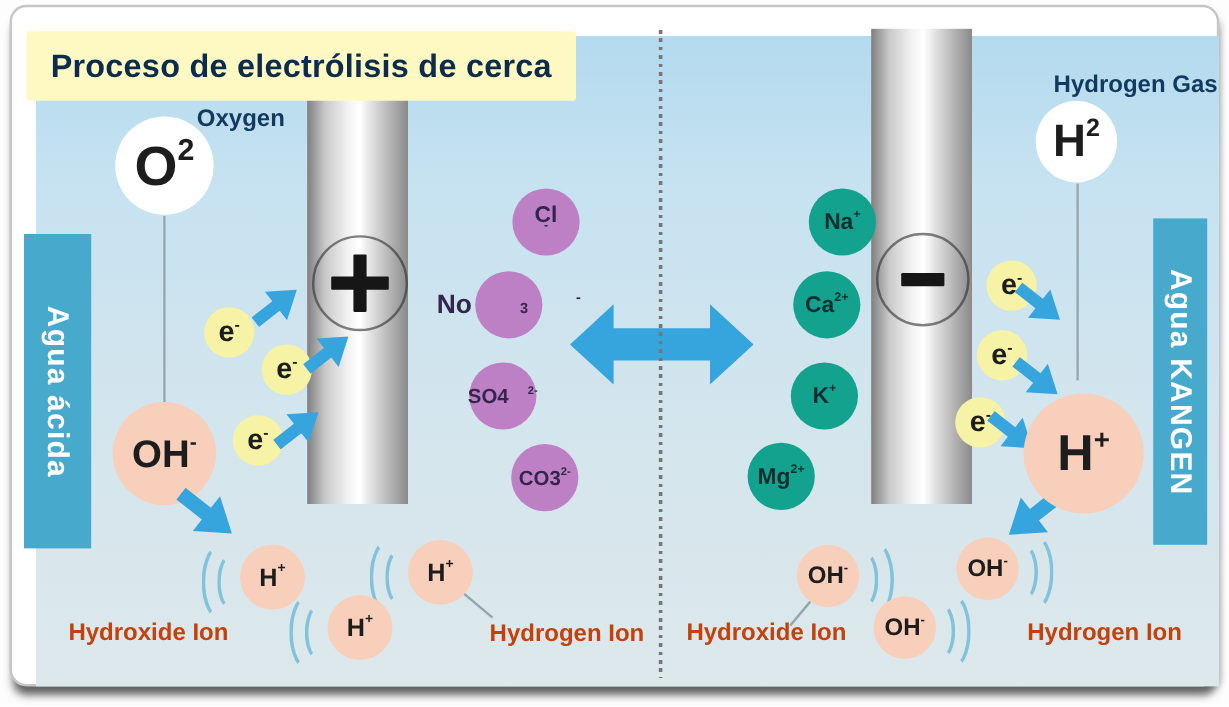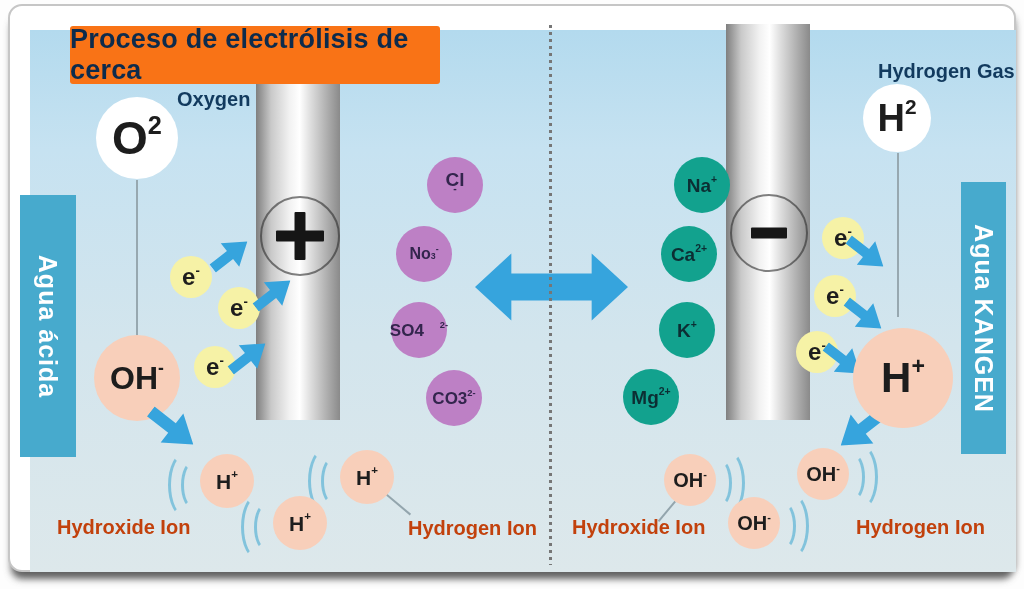--- a/index.html
+++ b/index.html
@@ -2,22 +2,22 @@
 <html><head>
 <meta charset="utf-8">
 <style>
   html,body{margin:0;padding:0;background:#ffffff;font-family:"Liberation Sans",sans-serif;}
   #stage{position:relative;width:1024px;height:589px;overflow:hidden;background:#fdfdfd;}
   .card{position:absolute;left:8px;top:4px;width:1004px;height:564px;background:#ffffff;
         border:2px solid #c6c6c6;border-radius:14px;
         box-shadow:0 10px 7px -3px rgba(70,70,70,.8), 4px 6px 6px -3px rgba(120,120,120,.4);}
   .content{position:absolute;left:20px;top:24px;width:986px;height:542px;
         background:linear-gradient(180deg,#b3daee 0%,#c6e2f1 22%,#d3e5ed 58%,#dde8eb 100%);}
-  .banner{position:absolute;left:22px;top:26px;width:370px;height:58px;background:#f97316;
-        border-radius:3px;display:flex;align-items:center;justify-content:center;z-index:6;margin-left:48px;}
+  .banner{position:absolute;left:22px;top:26px;width:458px;height:58px;background:#fef9c3;
+        border-radius:3px;display:flex;align-items:center;justify-content:center;z-index:6;}
   .banner span{font-size:27px;font-weight:700;color:#0d2b4c;letter-spacing:.2px;}
   .band{position:absolute;background:#47aacd;display:flex;align-items:center;justify-content:center;z-index:5;}
   .band span{transform:rotate(90deg);white-space:nowrap;color:#ffffff;font-weight:700;font-size:25px;letter-spacing:1px;}
   .electrode{position:absolute;width:84px;z-index:1;
         background:linear-gradient(90deg,#7f7f7f 0%,#c9c9c9 18%,#f2f2f2 40%,#ffffff 52%,#e0e0e0 64%,#ababab 86%,#8a8a8a 100%);}
   .terminal{position:absolute;border:2px solid rgba(45,45,45,.6);border-radius:50%;z-index:2;}
   .bar{position:absolute;background:#161616;left:50%;top:50%;transform:translate(-50%,-50%);border-radius:1px;}
   .circle{position:absolute;border-radius:50%;display:flex;align-items:center;justify-content:center;
         font-weight:700;color:#1d1d1d;z-index:3;line-height:1;}
   .circle .sup{font-size:.55em;position:relative;top:-.5em;}
@@ -65,21 +65,21 @@
   <div class="band" style="left:961px;top:182px;width:45px;height:272px;">
     <span>Agua KANGEN</span>
   </div>
 
   <div class="dash"></div>
 
   <svg class="arr" style="left:475px;top:242px;" width="153" height="90" viewBox="0 0 160 94">
     <polygon points="0,47 38,12 38,33 122,33 122,12 160,47 122,82 122,61 38,61 38,82" fill="#36a4dd"></polygon>
   </svg>
 
-  <div class="lbl" style="left:164px;top:88px;color:#123a5e;margin-left:13px;">Oxygen</div>
+  <div class="lbl" style="left:164px;top:88px;color:#123a5e;">Oxygen</div>
   <div class="vline" style="left:136px;top:180px;height:156px;"></div>
   <div class="circle white" style="left:96px;top:97px;width:82px;height:82px;font-size:46px;">
     <span>O</span>
       <span class="sup">2</span>
   </div>
 
   <div class="lbl" style="left:878px;top:60px;color:#123a5e;">Hydrogen Gas</div>
   <div class="vline" style="left:897px;top:153px;height:164px;"></div>
   <div class="circle white" style="left:863px;top:84px;width:68px;height:68px;font-size:38px;">
     <span>H</span>
@@ -136,21 +136,21 @@
   </div>
   <div class="leader" style="left:385px;top:492px;width:34px;transform:rotate(40deg);"></div>
 
   <div class="lbl" style="left:57px;top:516px;">Hydroxide Ion</div>
   <div class="lbl" style="left:408px;top:517px;">Hydrogen Ion</div>
 
   <div class="circle anion" style="left:427px;top:157px;width:56px;height:56px;font-size:19px;flex-direction:column;">
     <span>Cl</span>
       <span class="sup">-</span>
   </div>
-  <div class="circle anion" style="left:396px;top:226px;width:56px;height:56px;font-size:16px;">
+  <div class="circle anion" style="left:396px;top:226px;width:56px;height:56px;font-size:22px;gap:40px;">
     <span>No</span>
       <span class="sub">3</span>
       <span class="sup">-</span>
   </div>
   <div class="circle anion" style="left:391px;top:302px;width:56px;height:56px;font-size:17px;gap:16px;">
     <span>SO4</span>
       <span class="sup">2-</span>
   </div>
   <div class="circle anion" style="left:426px;top:370px;width:56px;height:56px;font-size:17px;">
     <span>CO3</span>

